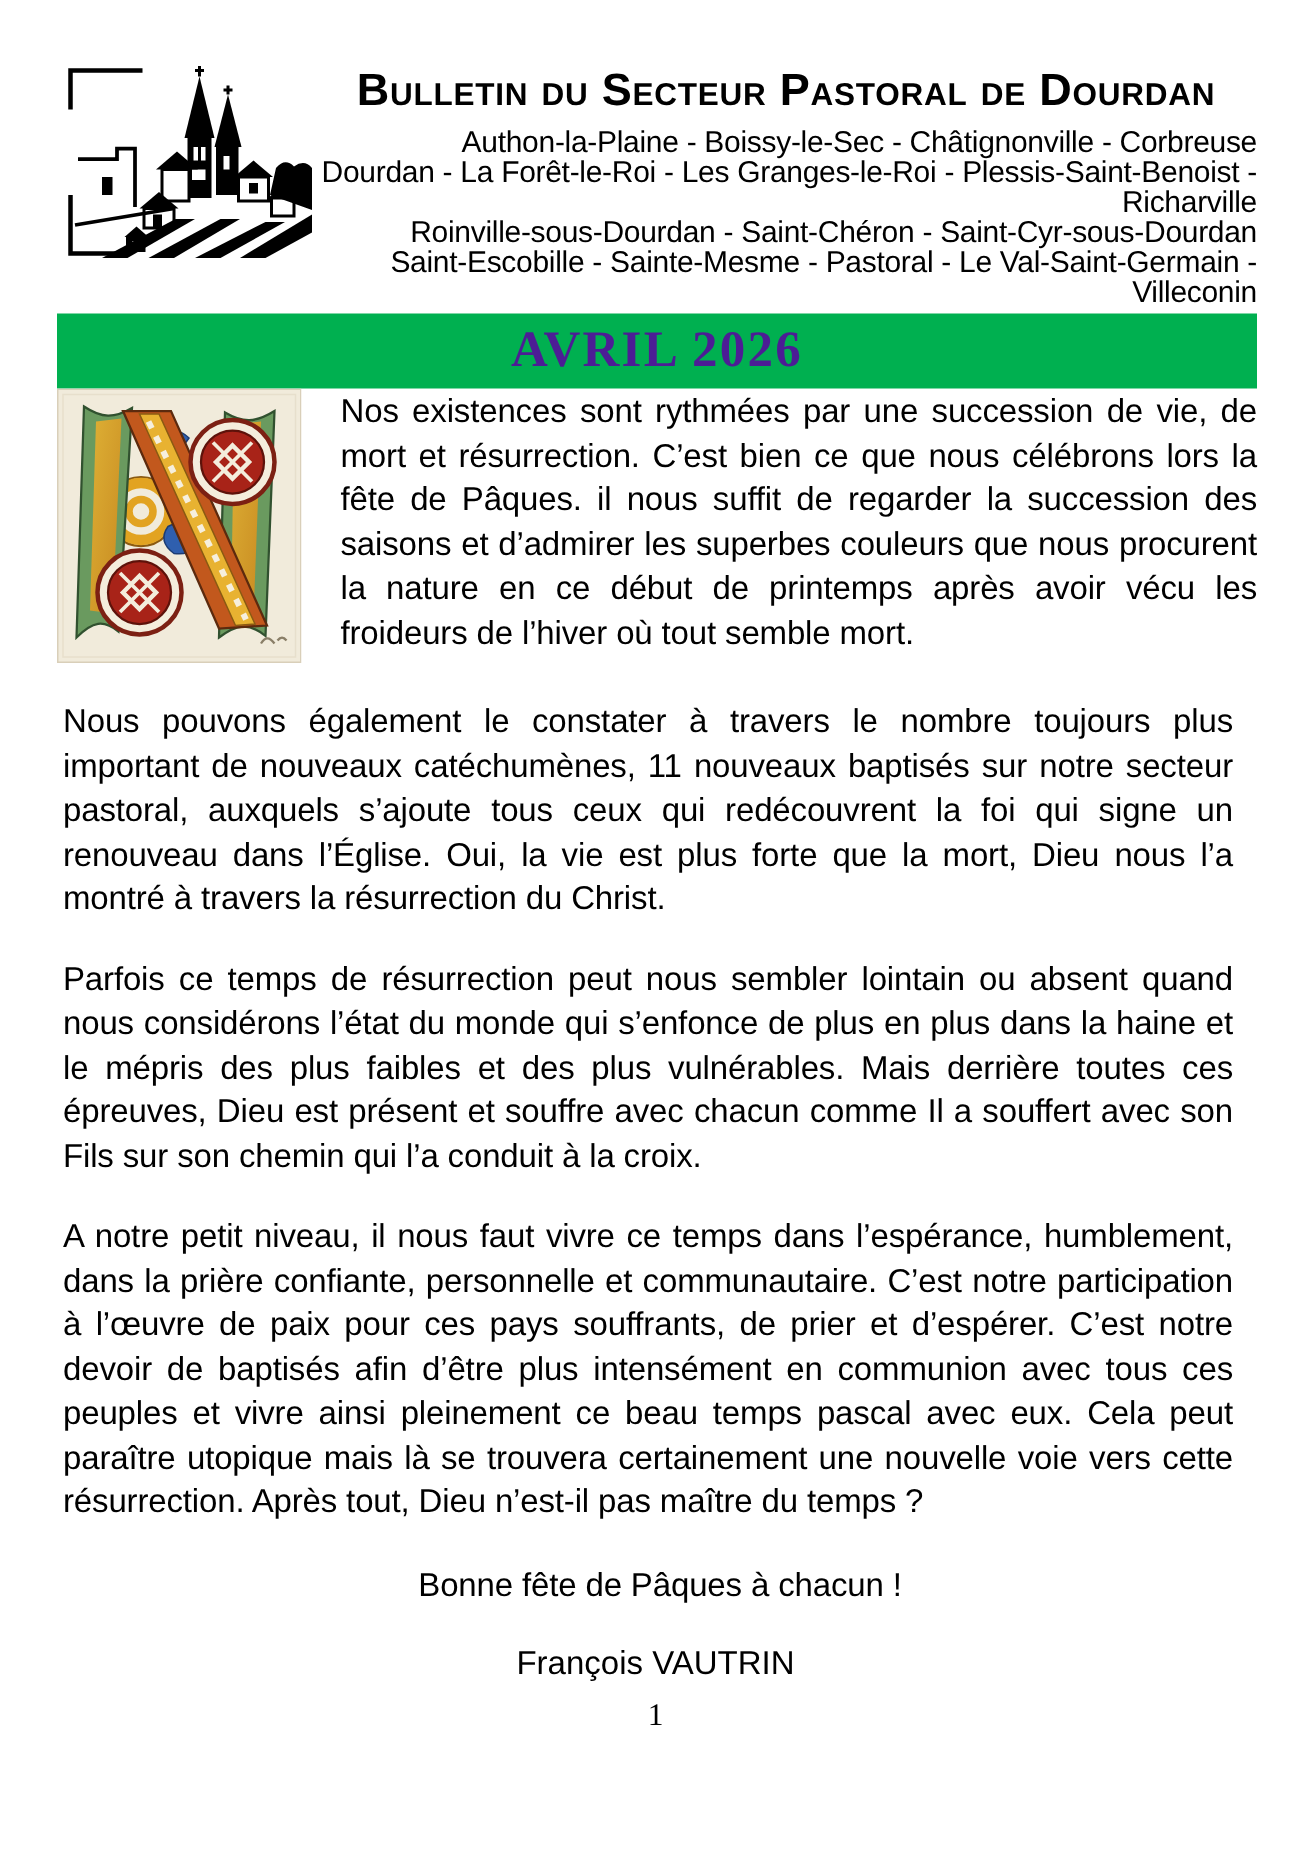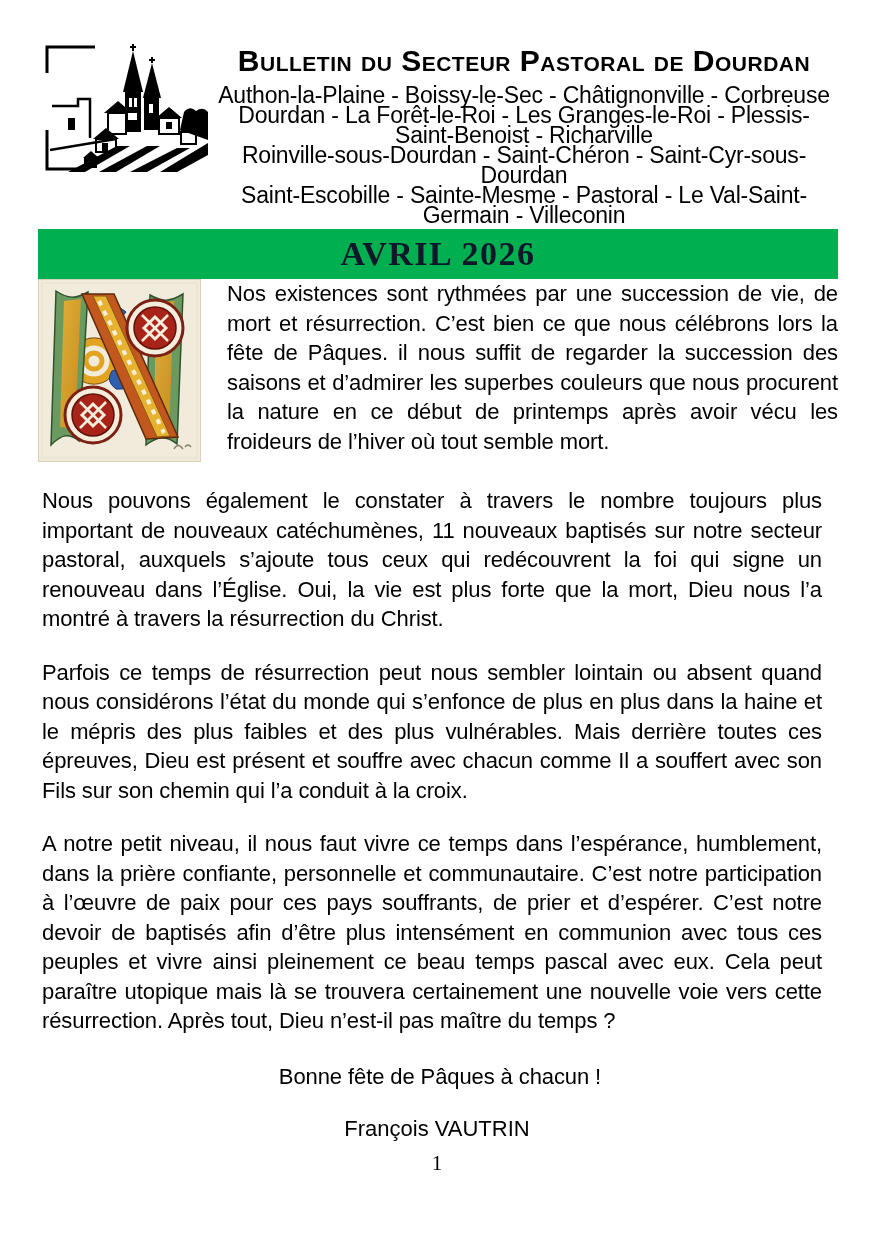--- a/index.html
+++ b/index.html
@@ -24,38 +24,38 @@
   .bulletin-title{
     margin:0 0 7px 0;
     font-size:30px;
     font-weight:bold;
     font-variant:small-caps;
     letter-spacing:.5px;
     text-align:center;
     white-space:nowrap;
   }
   .communes{
-    font-size:23px;
+    font-size:20px;
     line-height:20px;
-    text-align:center;
+    text-align:right;
     letter-spacing:-0.2px;
   }
   
   .banner{
     margin:4px 36px 0 38px;
     height:50px;
     display:flex;align-items:center;justify-content:center;
     background:#00B050;
   }
   .banner-label{
     font-family:"Liberation Serif",serif;
     font-weight:bold;
     font-size:34px;
     letter-spacing:1.5px;
-    color:#0f172a;
+    color:#4c1d95;
   }
   
   .article-title{
     margin:19px 0 15px 0;
     text-align:center;
     font-size:25px;
     font-weight:bold;
   }
   .body-text{
     font-size:22px;

